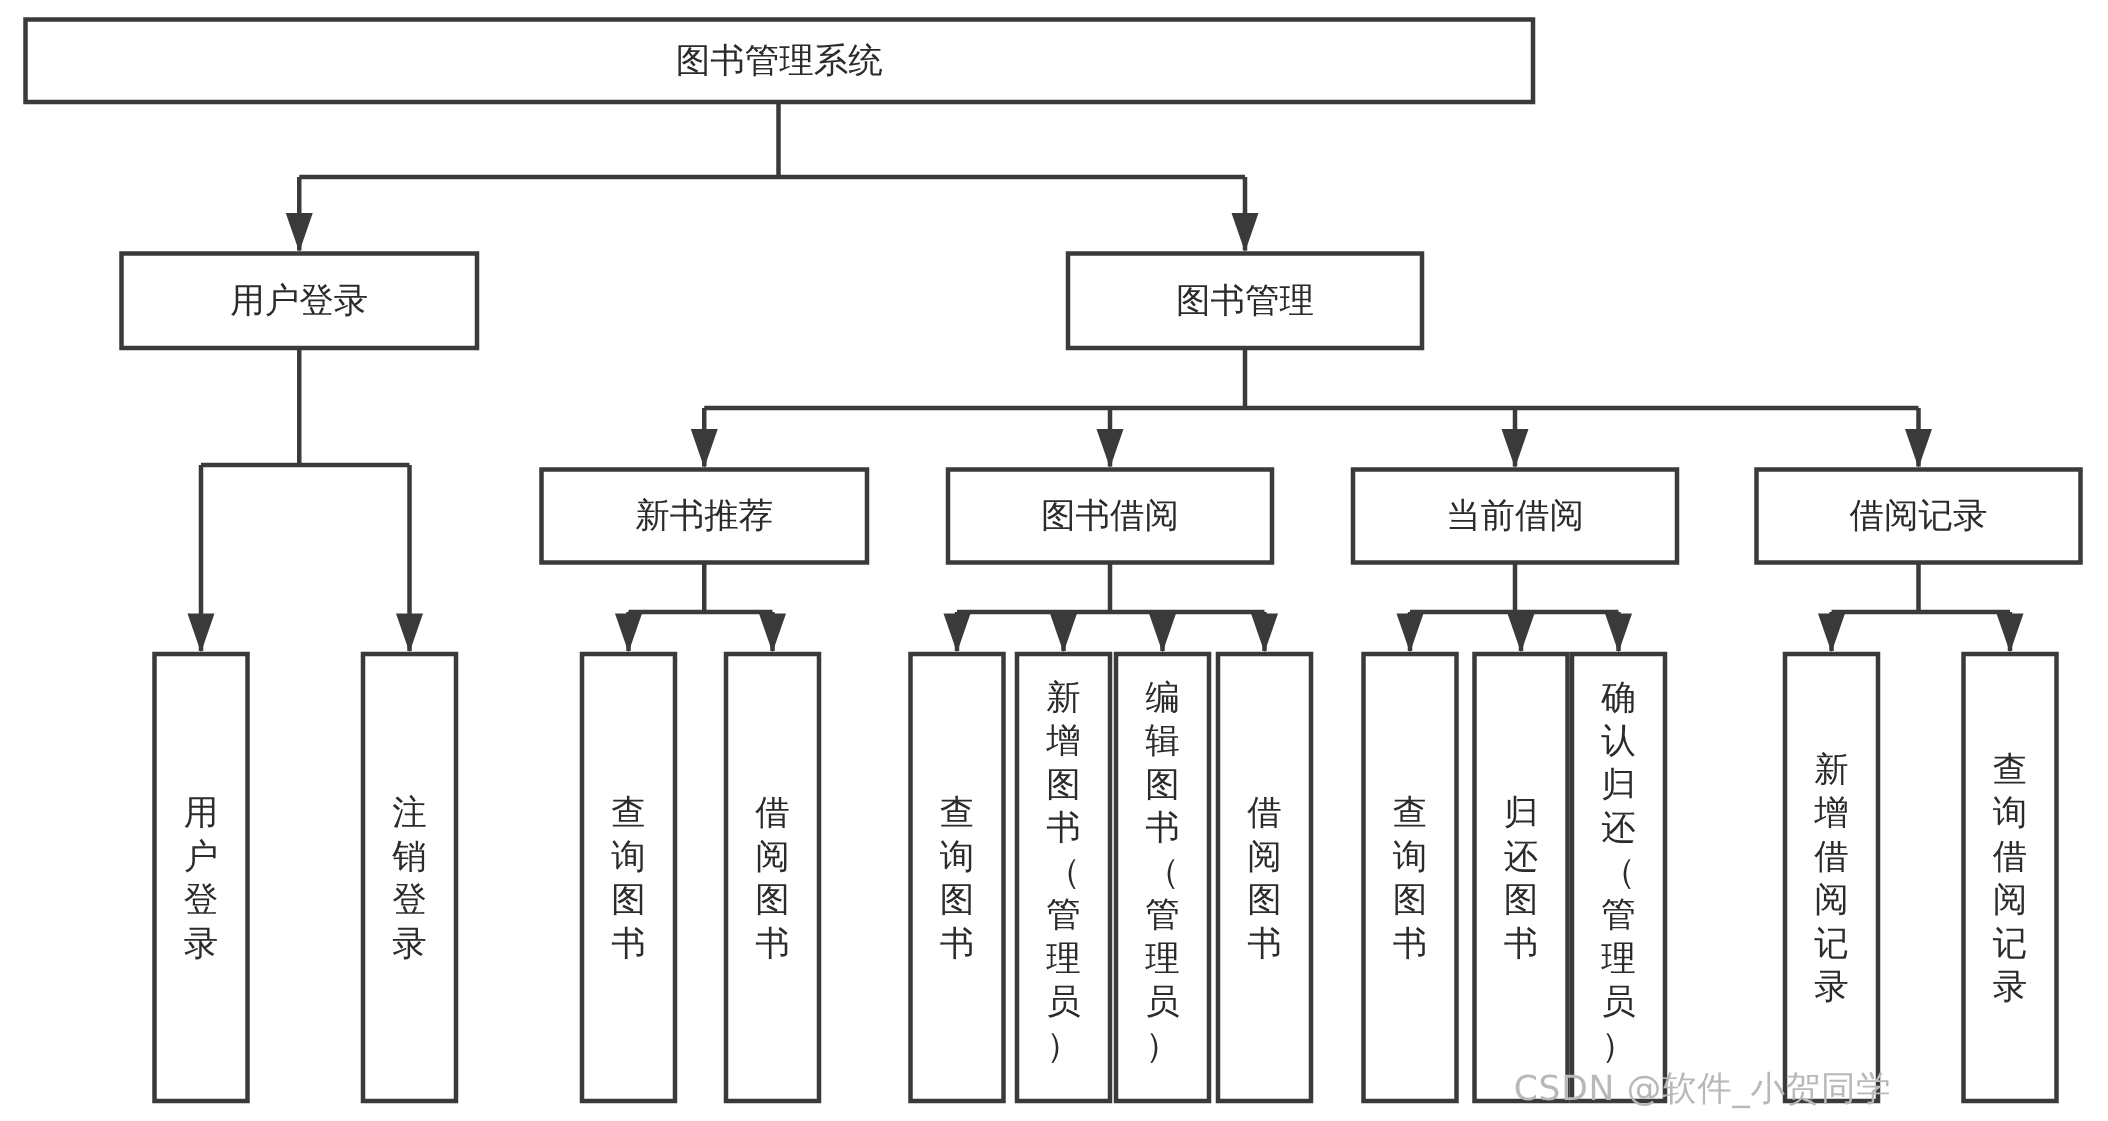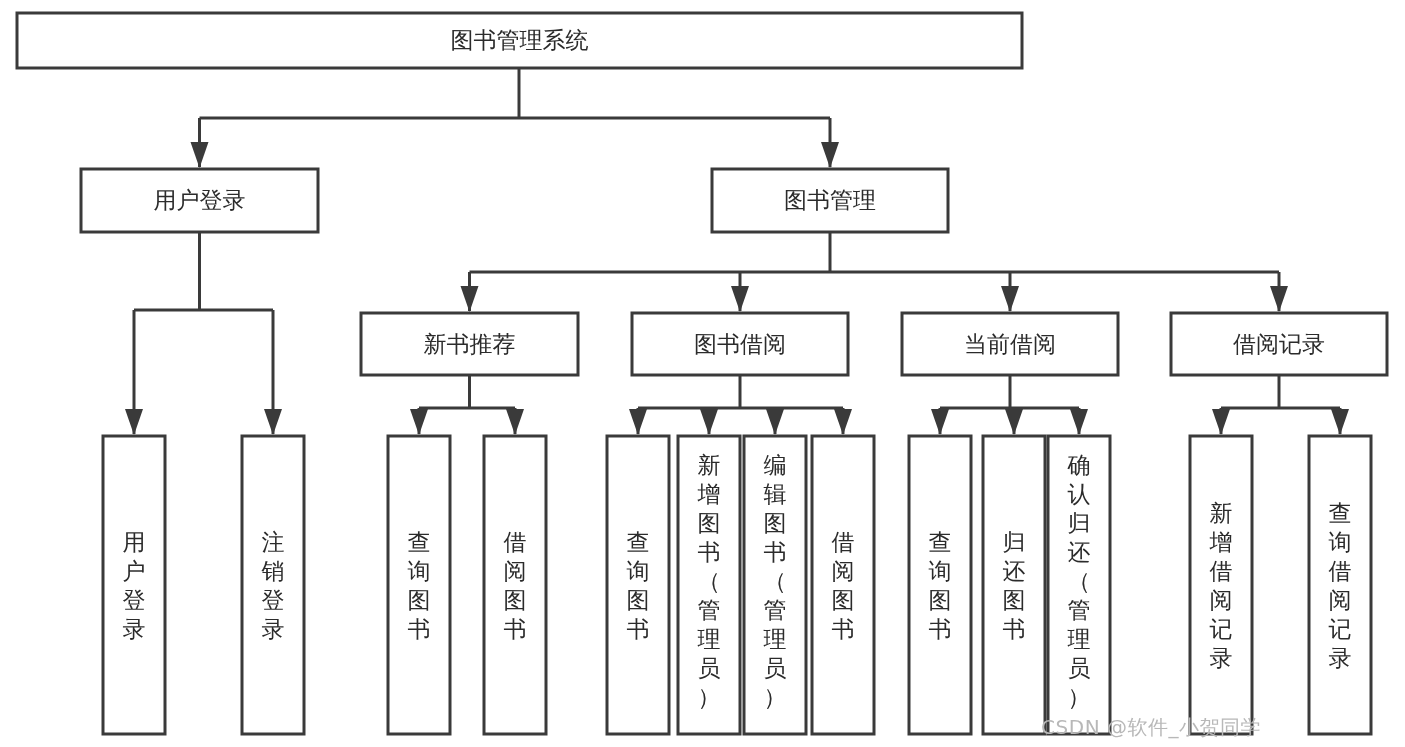--- a/index.html
+++ b/index.html
@@ -52,21 +52,21 @@
     font-family: "DejaVu Sans", "Liberation Sans", sans-serif;
     font-size: 23px;
     fill: #2b2b2b;
     text-anchor: middle;
   }
   .watermark {
     position: absolute;
     right: 12px;
     bottom: 6px;
     font-family: "DejaVu Sans", "Liberation Sans", sans-serif;
-    font-size: 20px;
+    font-size: 23px;
     color: #b8b8b8;
     letter-spacing: 0.5px;
     white-space: nowrap;
     pointer-events: none;
   }
 </style>
 </head>
 <body>
 
 <div id="diagram-root">

